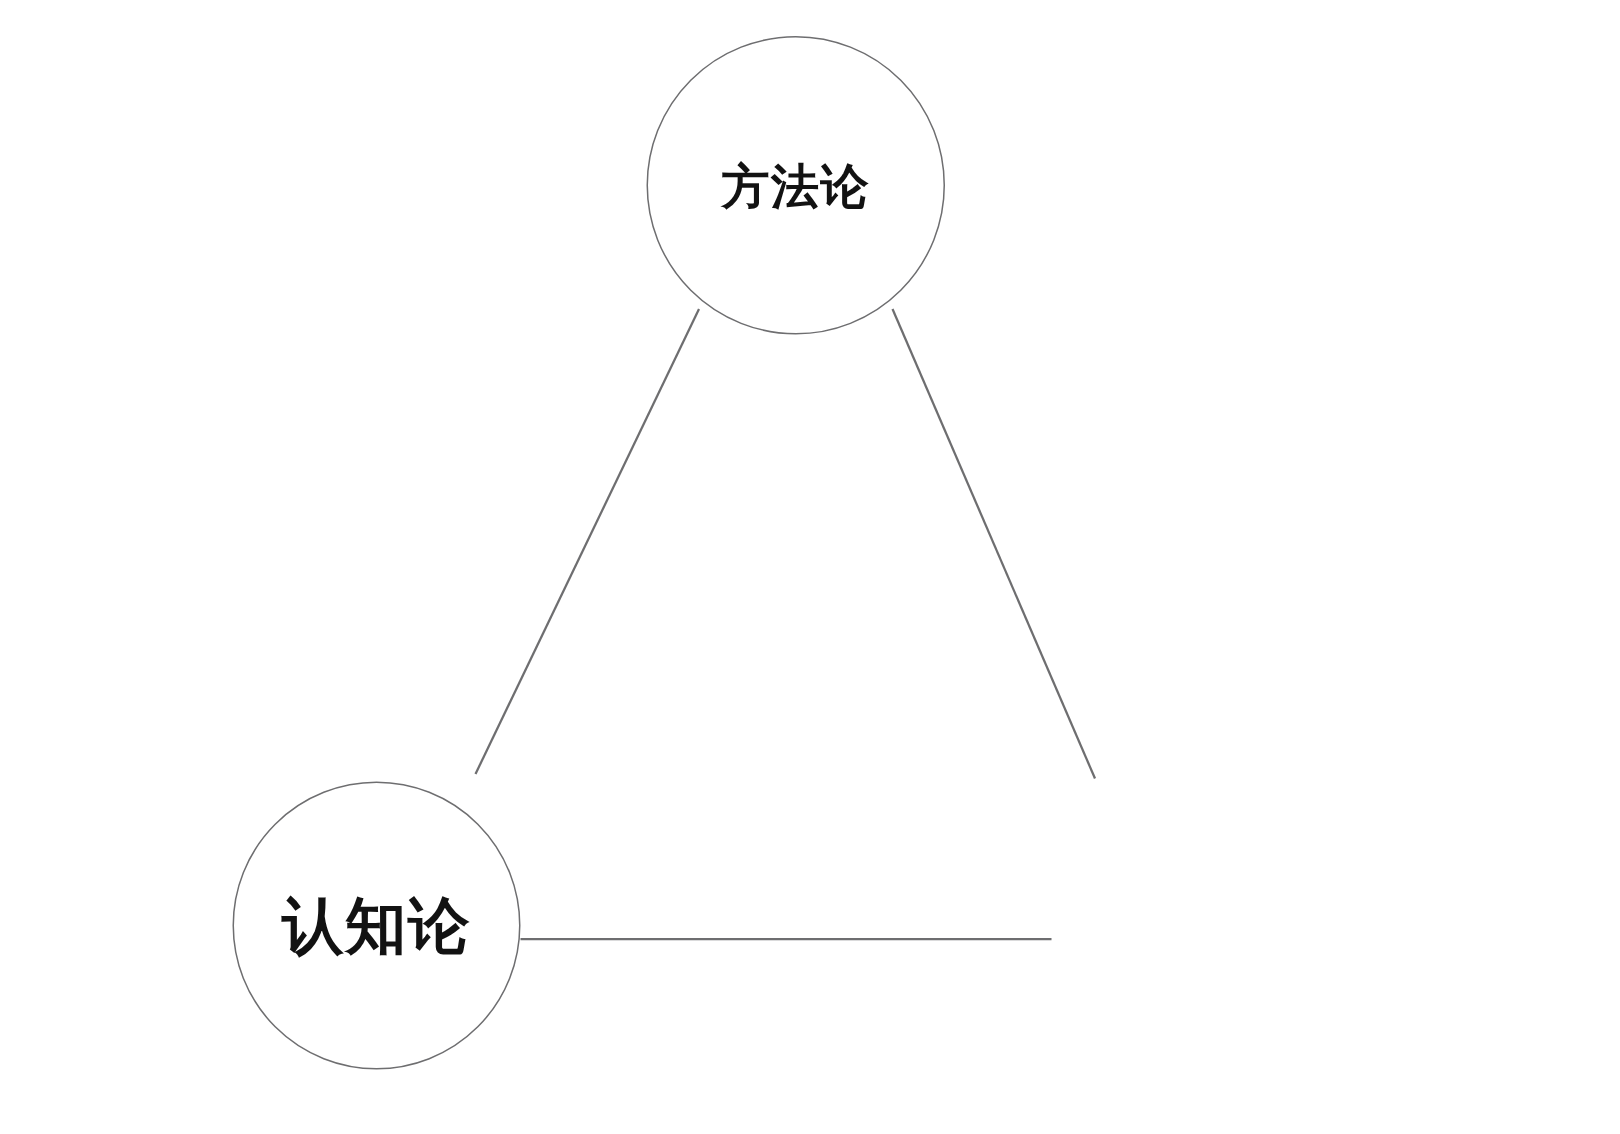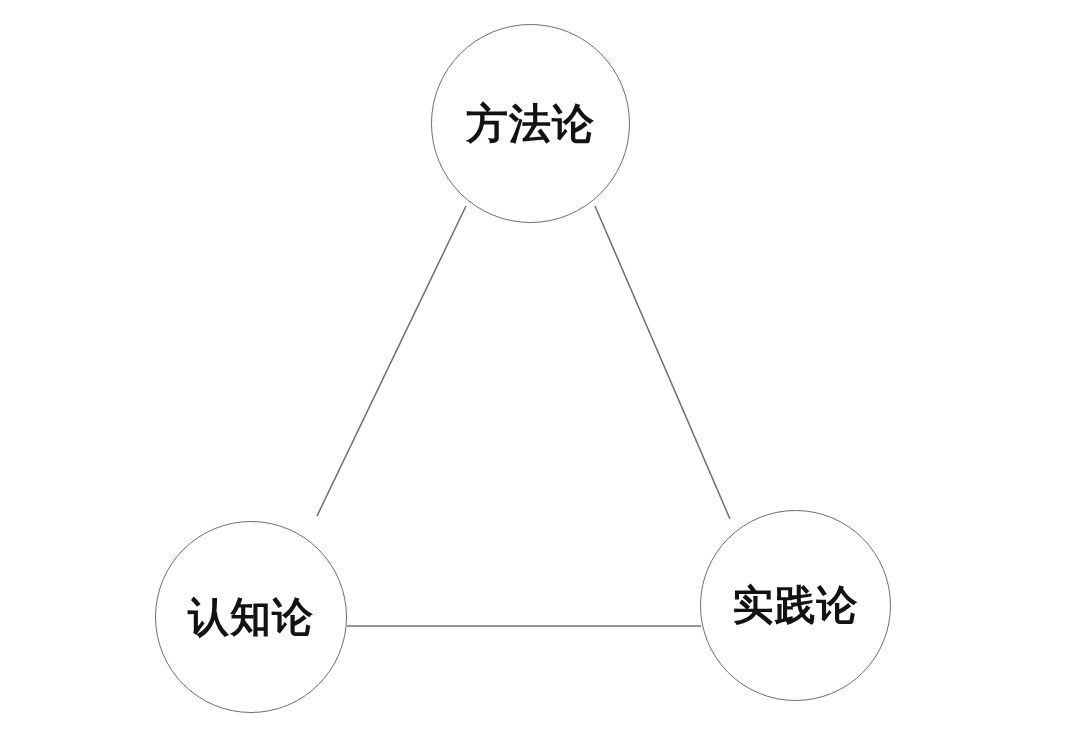--- a/index.html
+++ b/index.html
@@ -44,21 +44,21 @@
     white-space: nowrap;
     text-align: center;
     -webkit-font-smoothing: antialiased;
   }
   #node-methodology {
     left: 431px;
     top: 24px;
     width: 199px;
     height: 199px;
   }
-  #node-methodology .node-label { font-size: 42px; }
+  #node-methodology .node-label { font-size: 32px; }
   #node-epistemology {
     left: 155px;
     top: 521px;
     width: 192px;
     height: 192px;
   }
   #node-epistemology .node-label { font-size: 41px; }
   #node-practice {
     left: 700px;
     top: 510px;
@@ -79,17 +79,14 @@
   </svg>
 
   <div class="node" id="node-methodology">
     <span class="node-label">方法论</span>
   </div>
 
   <div class="node" id="node-epistemology">
     <span class="node-label">认知论</span>
   </div>
 
-  <div class="node" id="node-practice">
-    <span class="node-label">实践论</span>
-  </div>
 
 </div>
 
 </body></html>

